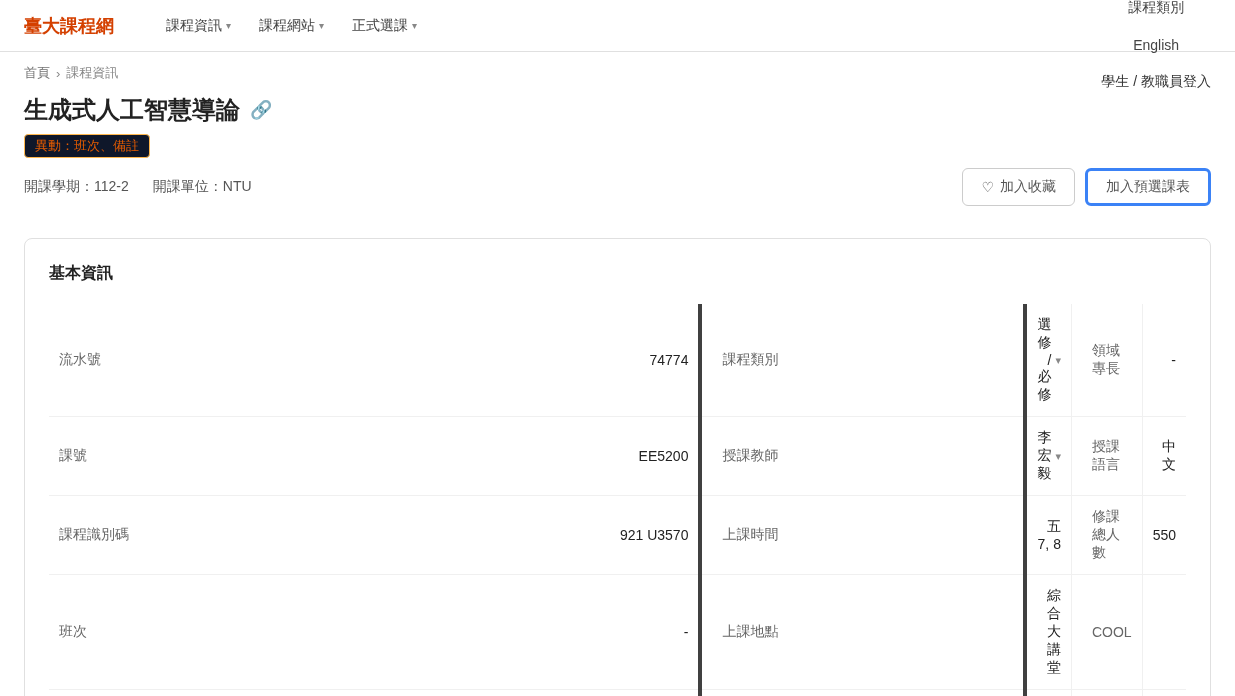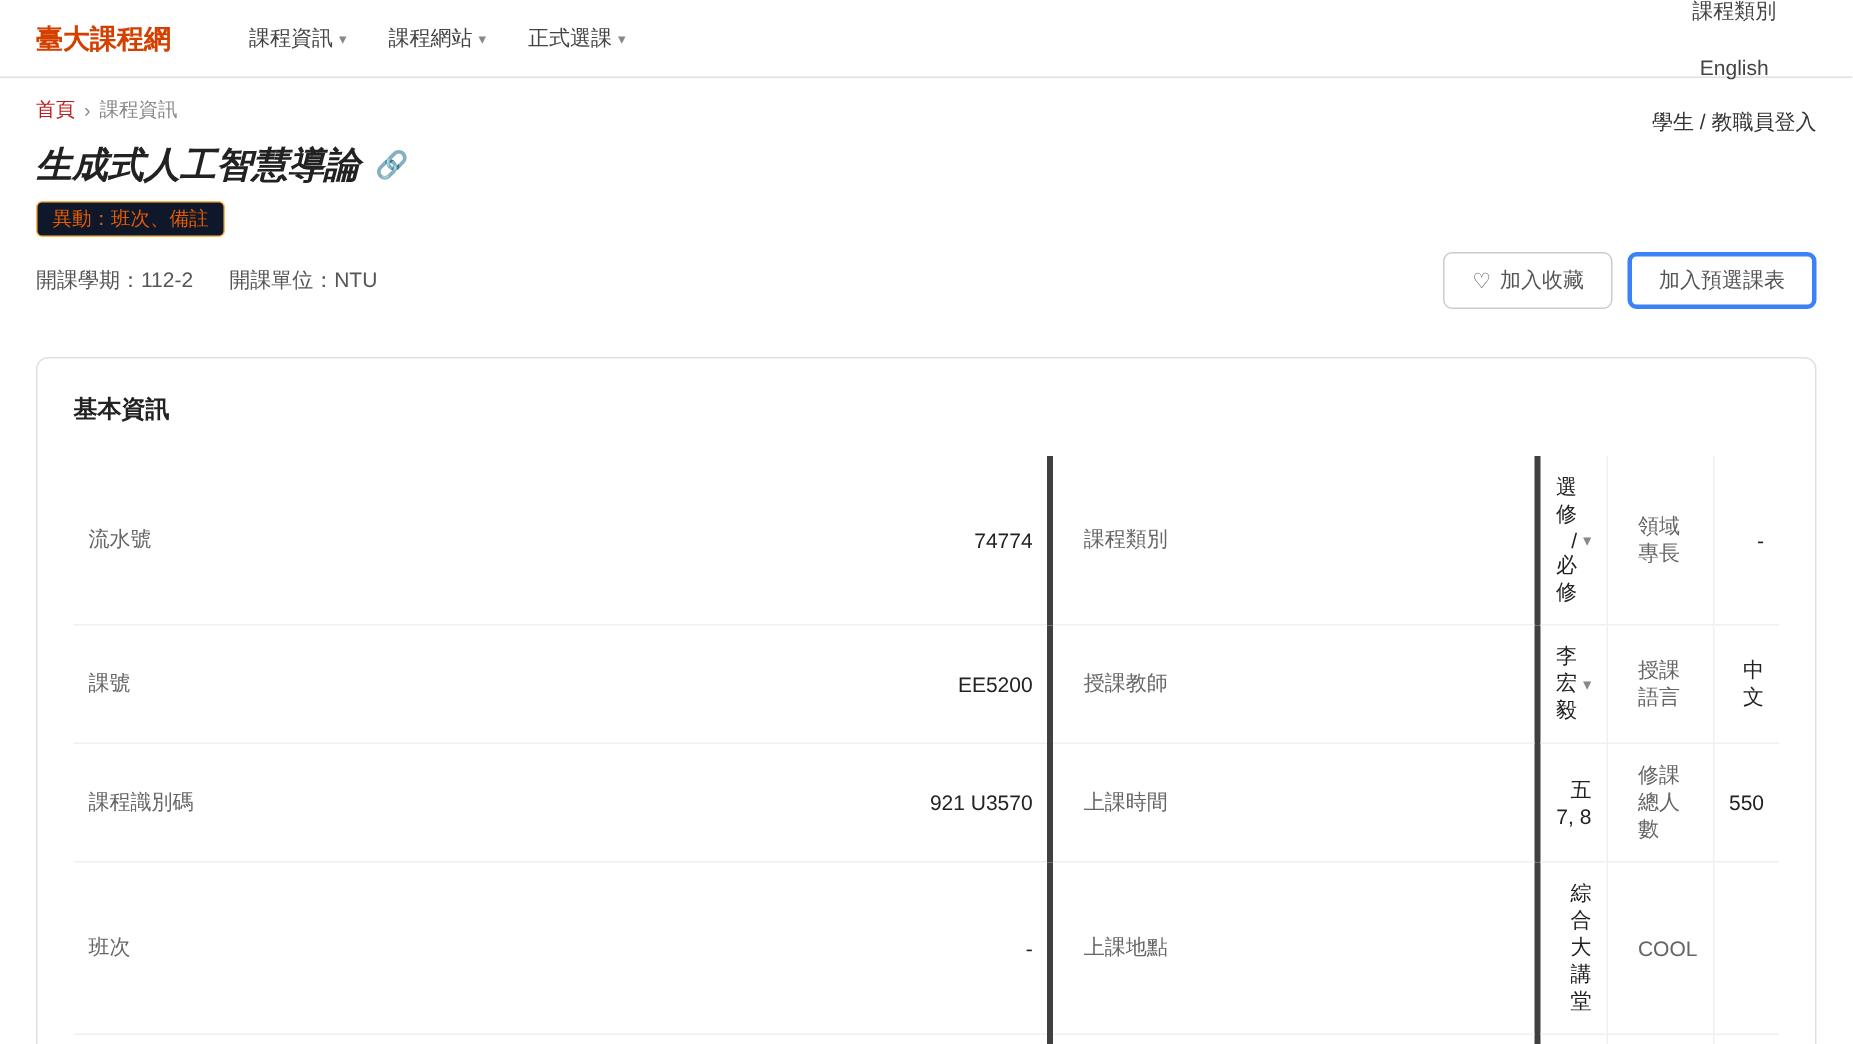--- a/index.html
+++ b/index.html
@@ -23,28 +23,28 @@
     .nav-chevron { font-size: 10px; color: #888; }
     .navbar-right { display: flex; align-items: center; gap: 20px; flex-direction: column; }
     .nav-right-link { color: #444; cursor: pointer; white-space: nowrap; font-size: 14px; }
     .nav-login { color: #333; font-size: 14px; cursor: pointer; font-weight: 500; }
 
     
     .breadcrumb {
       display: flex; align-items: center; gap: 6px;
       padding: 12px 24px; font-size: 13px; color: #888;
     }
-    .breadcrumb a { color: #b91c1c; cursor: pointer; }
+    .breadcrumb a { color: #737373; cursor: pointer; }
 
     
     .page-content { padding: 0 24px 40px; }
 
     
     .title-row { display: flex; align-items: center; gap: 10px; margin-bottom: 8px; }
-    .page-title { font-size: 24px; font-weight: bold; color: #222; font-style: italic; }
+    .page-title { font-size: 24px; font-weight: bold; color: #222; }
     .link-icon { color: #aaa; font-size: 18px; cursor: pointer; }
 
     
     .alert-badge {
       display: inline-block; background: #0f172a; color: #e65c00;
       border: 1px solid #ffb74d; border-radius: 4px;
       padding: 2px 10px; font-size: 13px; margin-bottom: 10px;
     }
 
     

